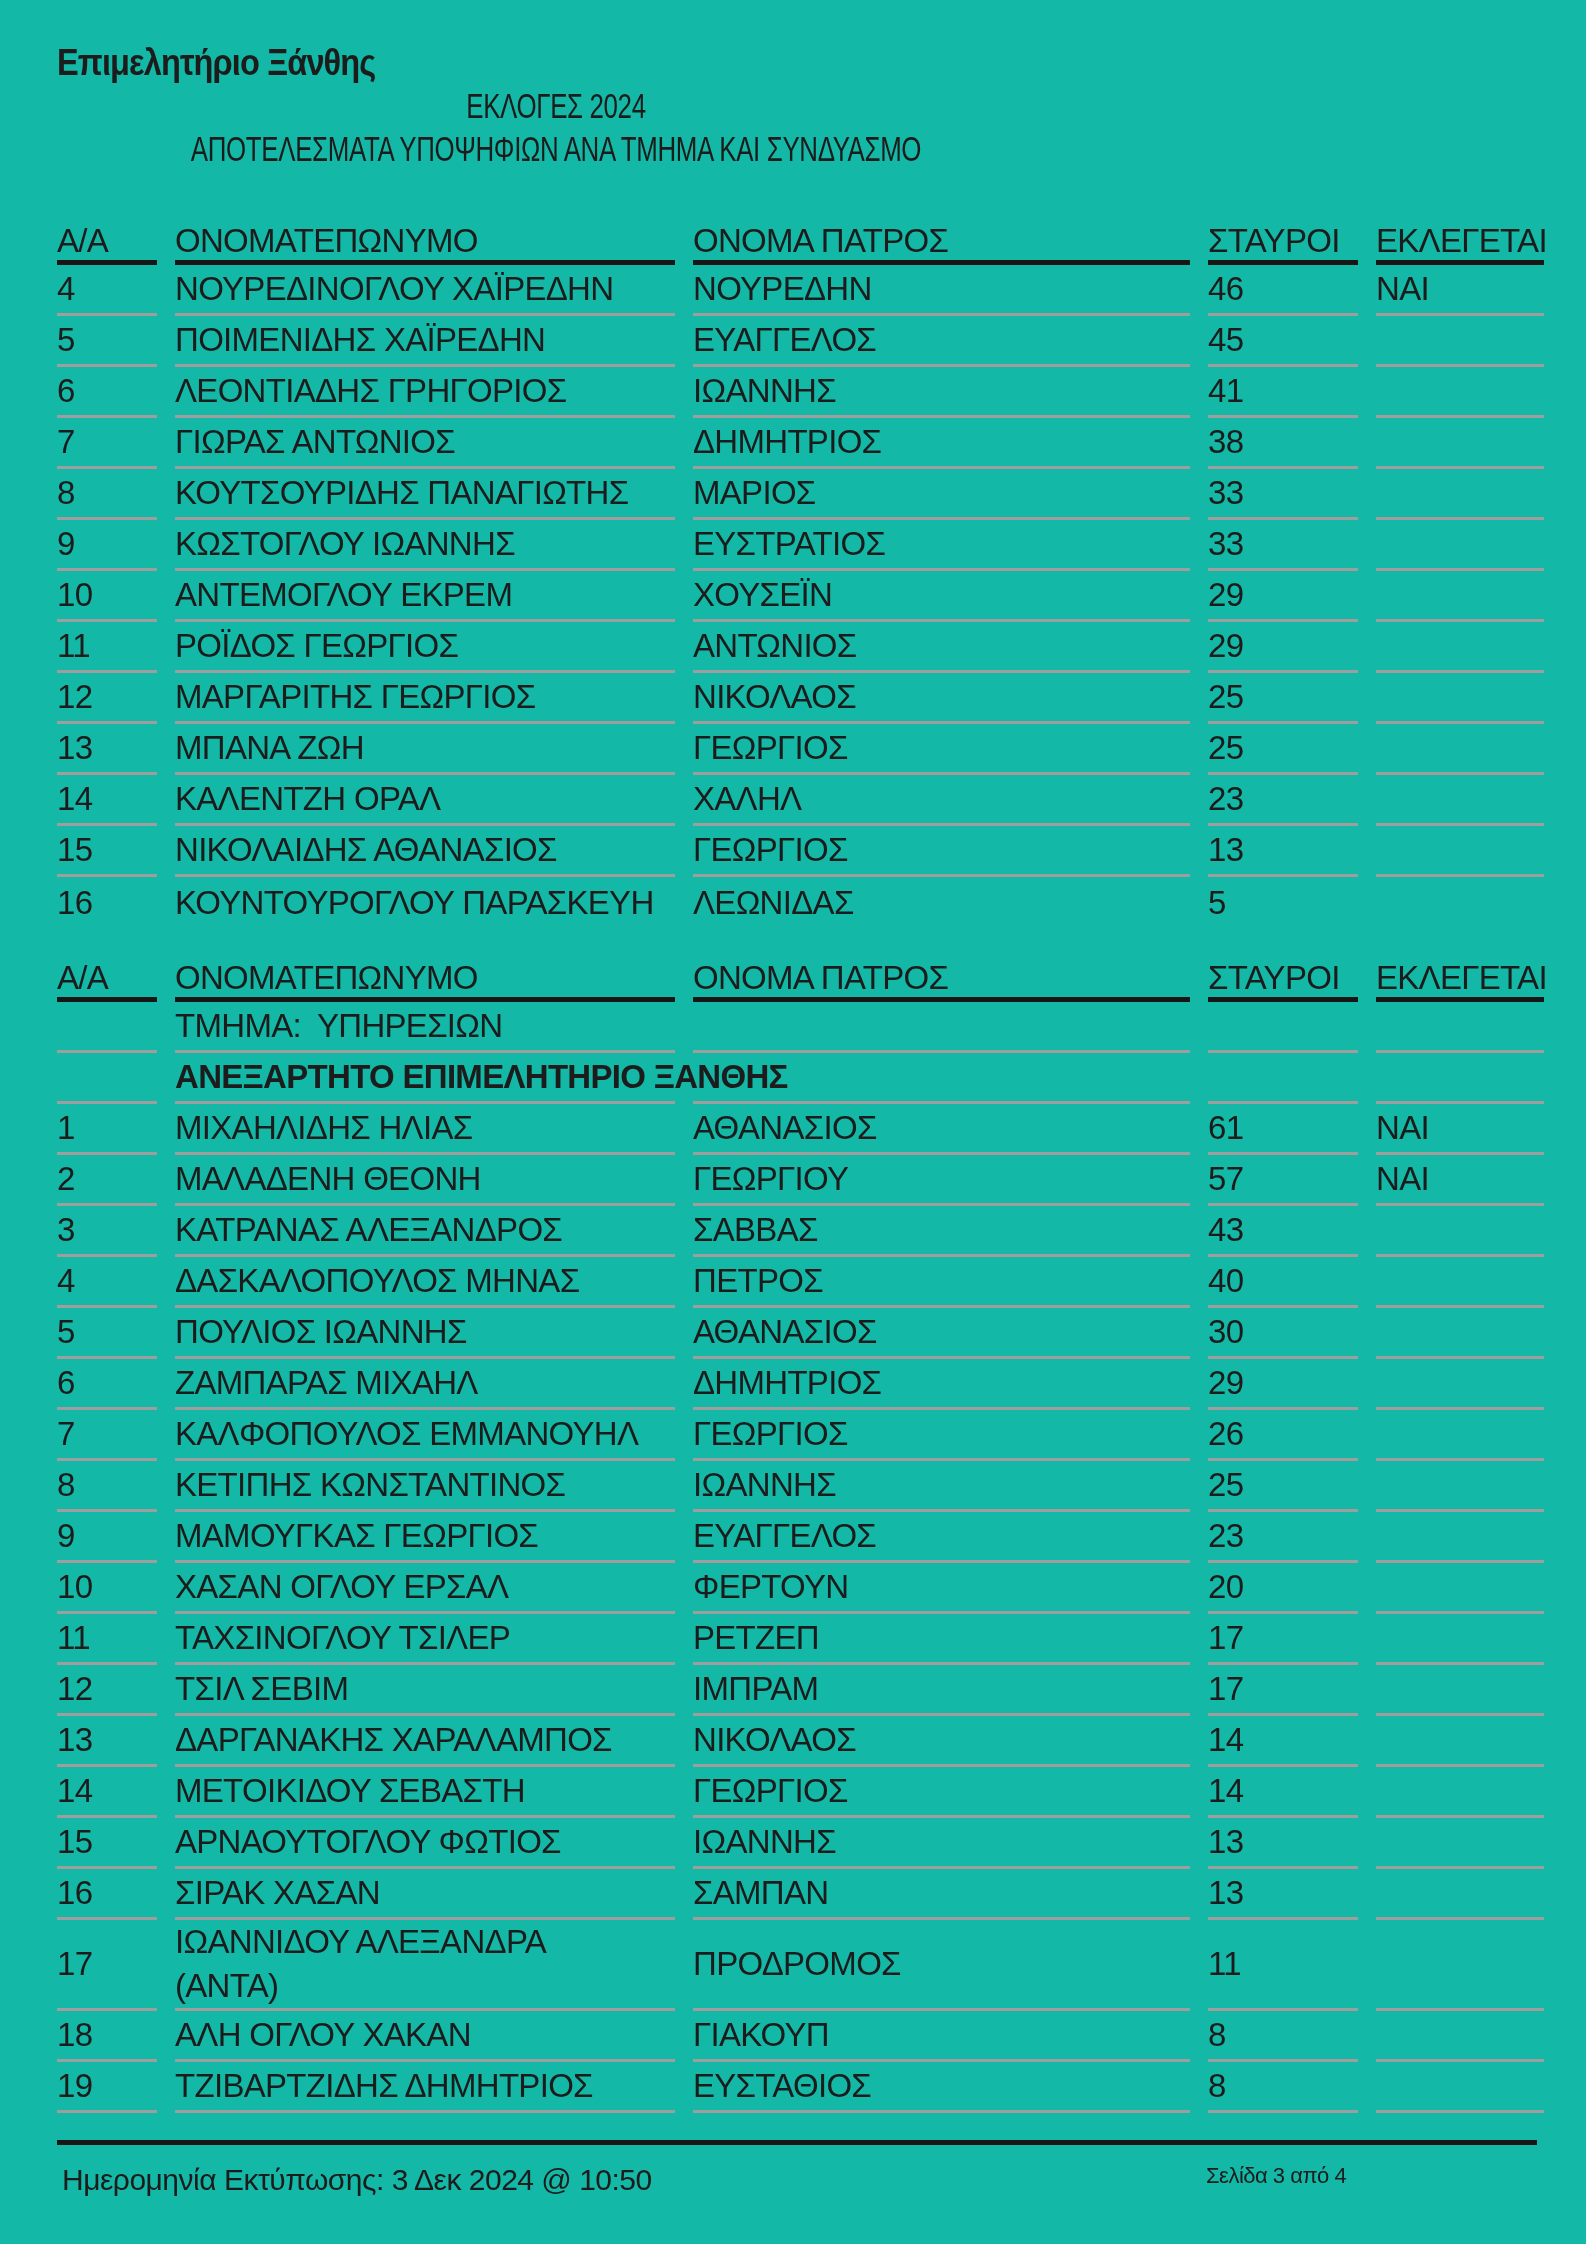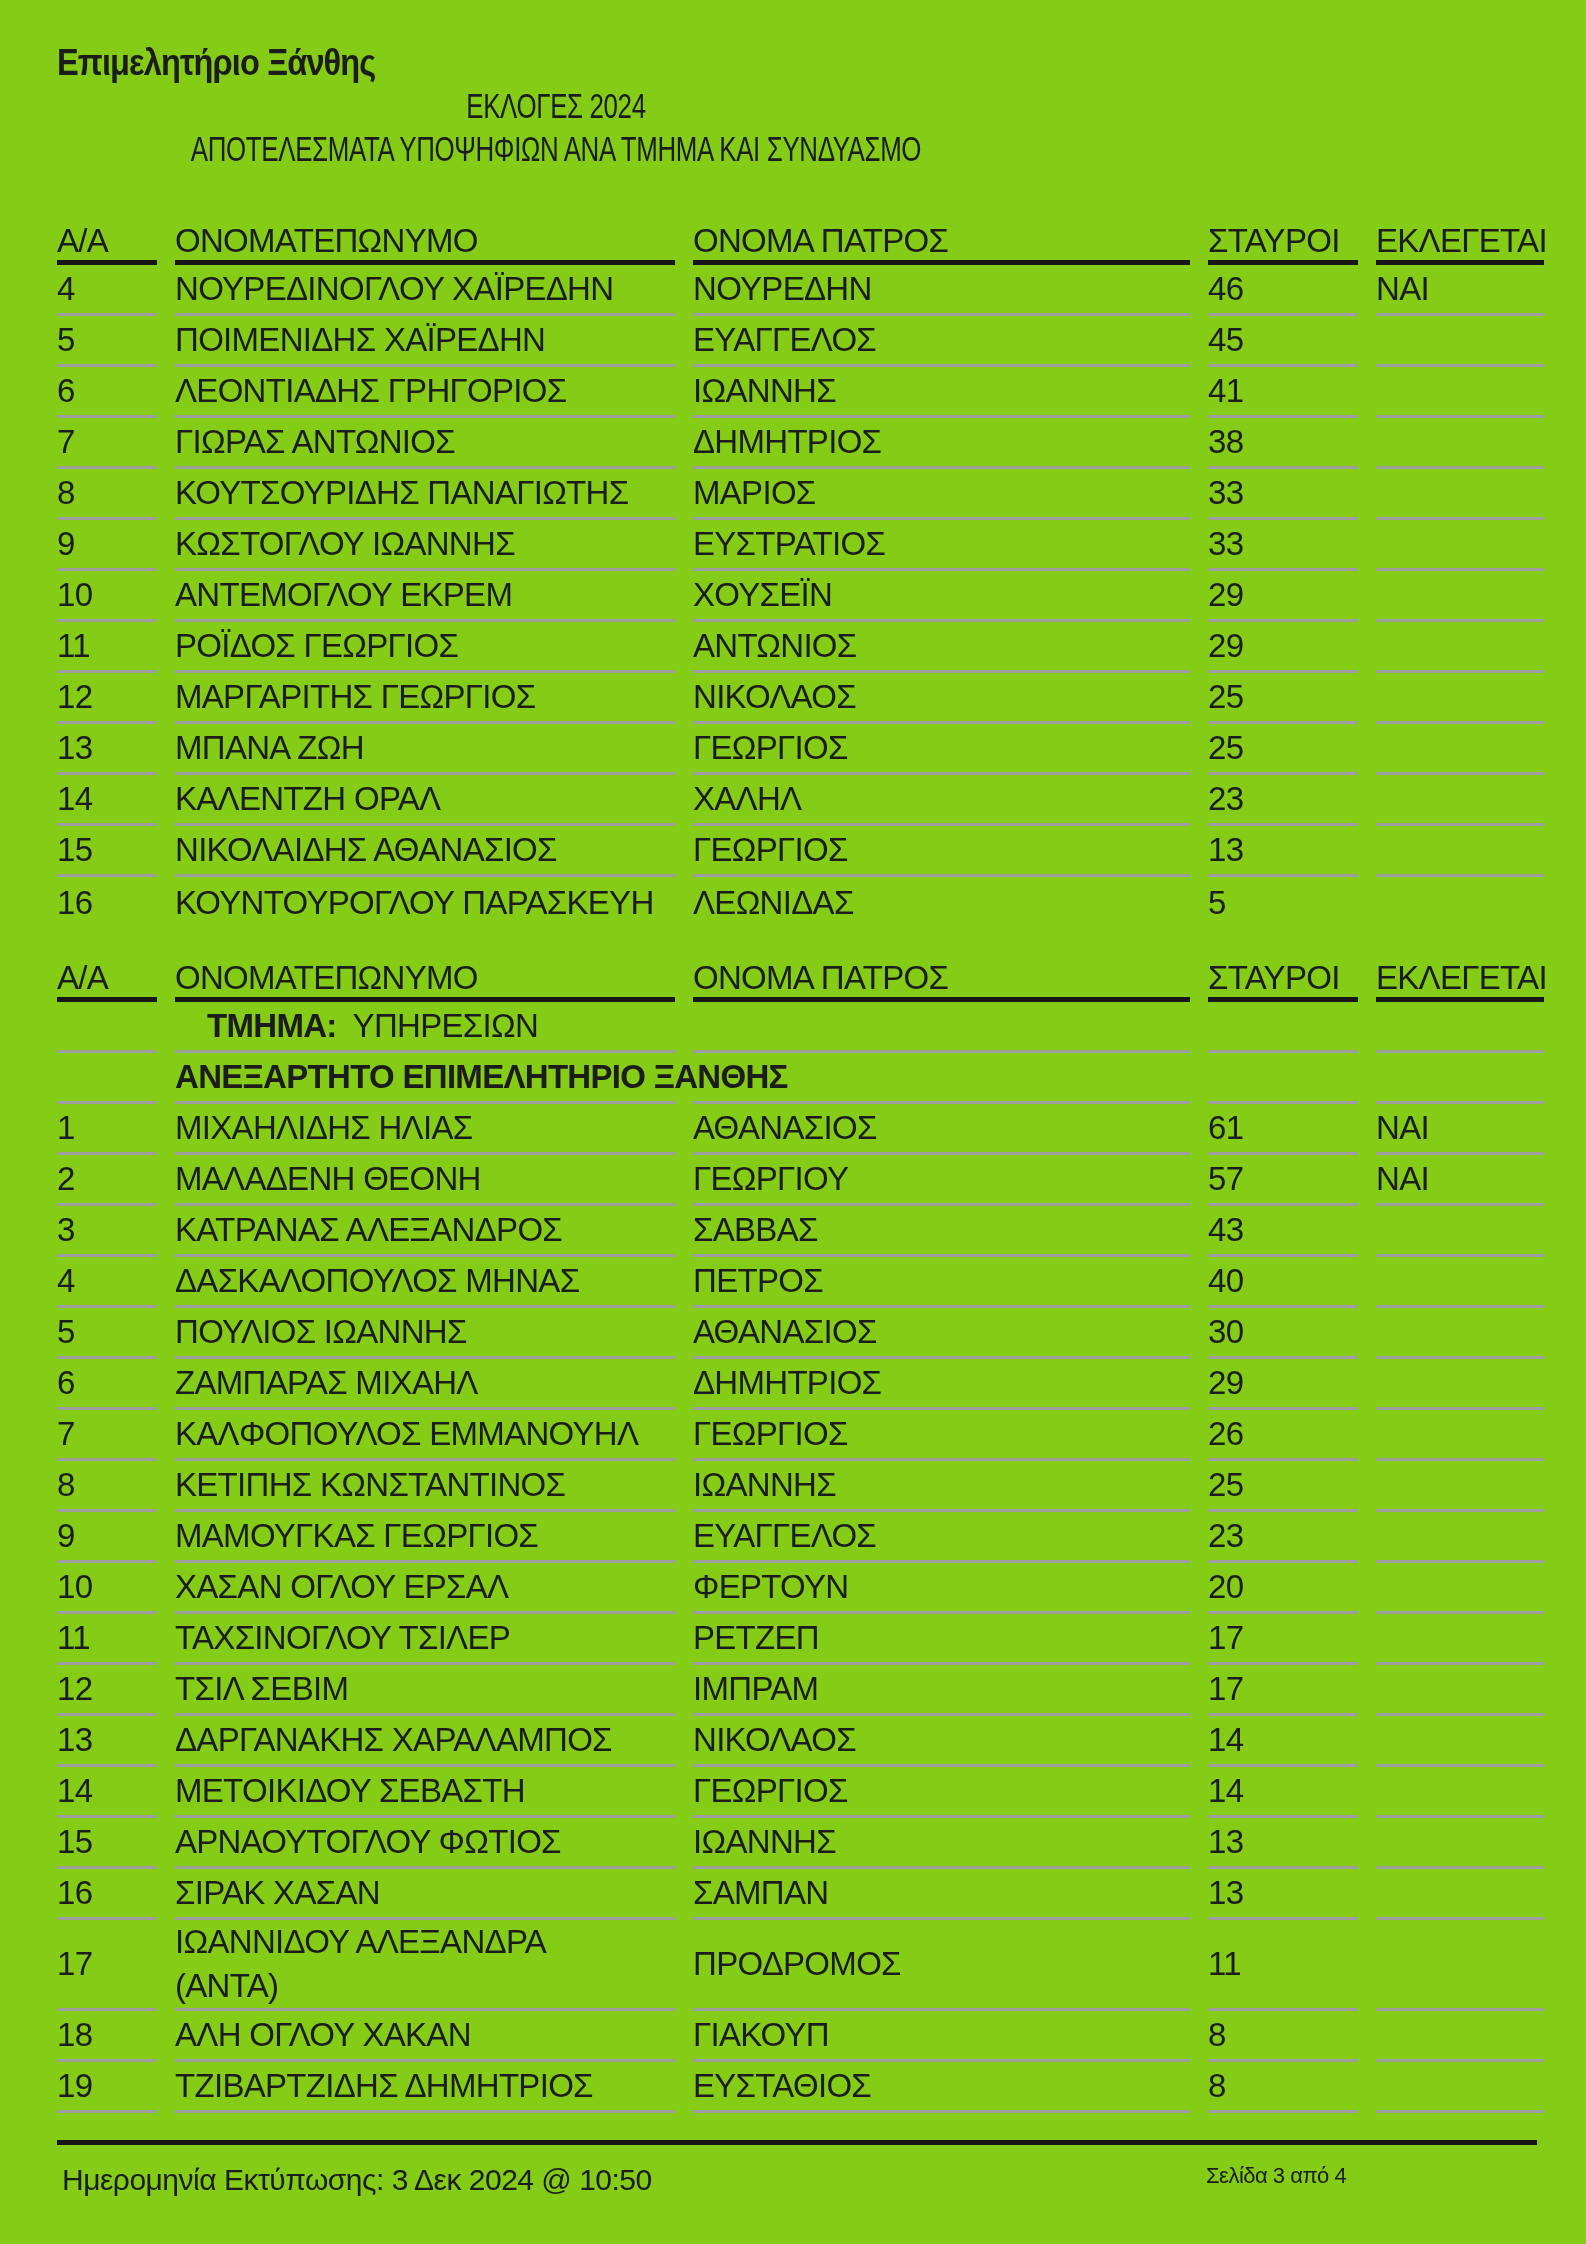--- a/index.html
+++ b/index.html
@@ -2,21 +2,21 @@
 <html><head>
 <meta charset="utf-8">
 <style>
   html, body { margin: 0; padding: 0; background: #ffffff; }
   body {
     width: 1586px; height: 2244px;
     font-family: "Liberation Sans", sans-serif;
     color: #1c1c1c;
     -webkit-font-smoothing: antialiased;
   }
-  .page { position: relative; width: 1586px; height: 2244px; overflow: hidden; background: #84cc16; }
+  .page { position: relative; width: 1586px; height: 2244px; overflow: hidden; background: #14b8a6; }
 
   
   .org {
     position: absolute; left: 57px; top: 42px;
     font-size: 37px; font-weight: 700; letter-spacing: -1px;
     transform: scaleX(0.88); transform-origin: 0 50%;
     white-space: nowrap;
   }
   .title-line {
     position: absolute; left: 0; width: 1112px; text-align: center;
@@ -52,21 +52,21 @@
     height: 51px; vertical-align: middle;
     border-bottom: 3px solid #9e9e9e;
     line-height: 44px; overflow: visible;
   }
   td.c-name { white-space: pre-line; }
   td.c-father, td.c-crosses, td.c-elected, td.c-aa { white-space: nowrap; }
 
   
   table.first tbody tr:last-child td { border-bottom: none; }
 
-  .section-label { font-weight: 700; margin-left: 32px; }
+  .section-label { font-weight: 400; }
   .section-value { margin-left: 16px; }
   td.combo { font-weight: 700; white-space: nowrap; text-align: center; }
 
   
   .footer-rule {
     position: absolute; left: 57px; top: 2140px;
     width: 1480px; height: 5px; background: #161616;
   }
   .footer-date {
     position: absolute; left: 62px; top: 2163px;

